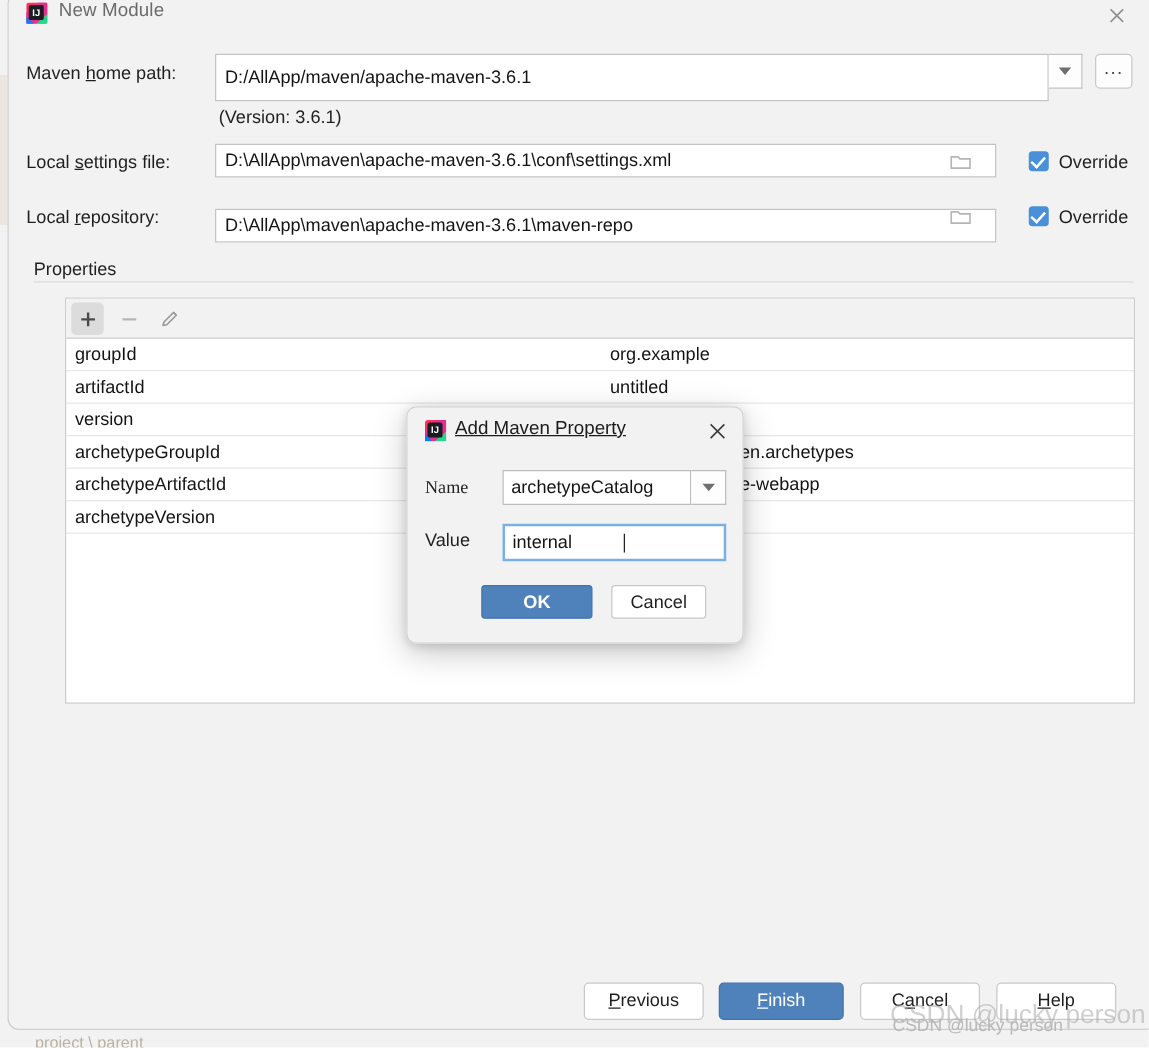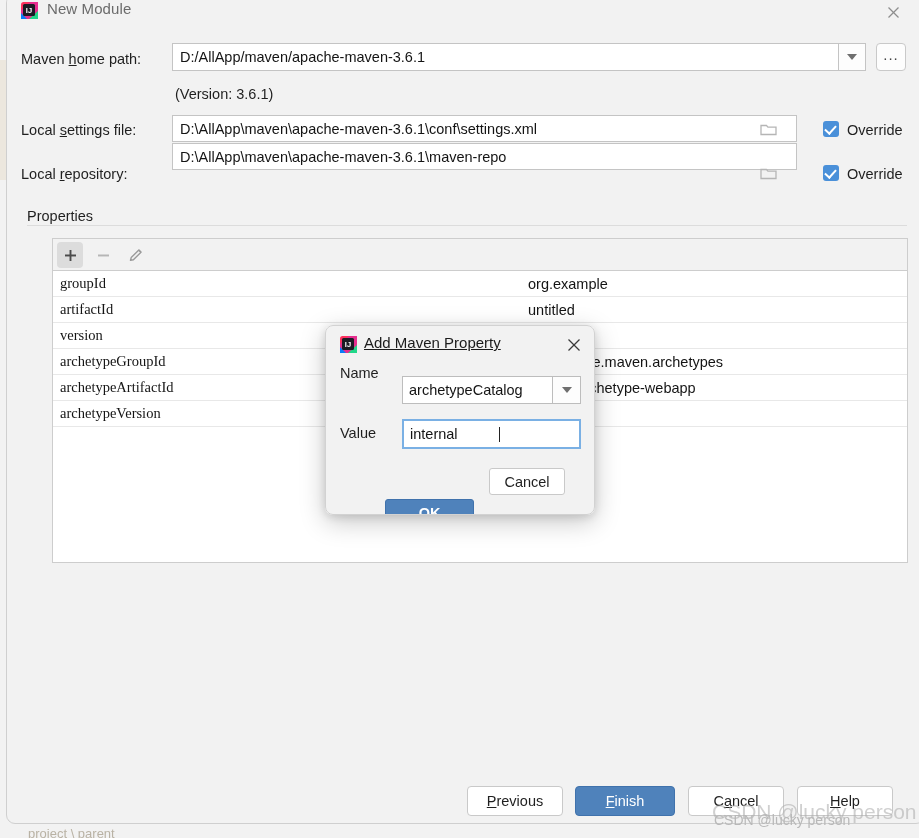--- a/index.html
+++ b/index.html
@@ -188,30 +188,28 @@
     display: flex;
     align-items: center;
   }
   .pcell-k {
     width: 428px;
     padding-left: 7px;
     font-size: 14.5px;
     color: #141414;
     white-space: nowrap;
     overflow: hidden;
-    font-family: Liberation Serif, serif;
   }
   .pcell-v {
     flex: 1;
     padding-left: 7px;
     font-size: 14.5px;
     color: #141414;
     white-space: nowrap;
     overflow: hidden;
-    margin-left: 40px;
   }
 
   
   .btnbar-sep {
     position: absolute;
     left: 0; top: 775px;
     width: 100%; height: 1px;
     background: #f2f2f2;
   }
   .dlgbtn {
@@ -384,21 +382,21 @@
           <line x1="1.5" y1="1.5" x2="11.5" y2="11.5" stroke="#8e8e8e" stroke-width="1.3"></line>
           <line x1="11.5" y1="1.5" x2="1.5" y2="11.5" stroke="#8e8e8e" stroke-width="1.3"></line>
         </svg>
       </div>
     </div>
 
     <div class="form-label" style="left:14px; top:56px;">
       <span>Maven </span><u>h</u><span>ome path:</span>
     </div>
 
-    <div class="txtfield" style="left:165px; top:48px; width:667px; height:28px;">
+    <div class="txtfield" style="left:165px; top:48px; width:667px; height:38px;">
       <span>D:/AllApp/maven/apache-maven-3.6.1</span>
     </div>
     <div class="combo-arrow" style="left:832px; top:48px; width:27px; height:28px;">
       <span class="tri"></span>
     </div>
     <div class="dots-btn" style="left:869px; top:48px; width:30px; height:28px;">...</div>
 
     <div class="version-text" style="left:168px; top:91px;">(Version: 3.6.1)</div>
 
     <div class="form-label" style="left:14px; top:127px;">
@@ -411,21 +409,21 @@
       <svg width="17" height="14" viewBox="0 0 17 14">
         <path d="M1 3.5 h5.5 l1.4 1.6 H16 v7.4 H1 Z" fill="none" stroke="#b5b5b5" stroke-width="1.3"></path>
       </svg>
     </span>
     <div class="chk" style="left:816px; top:126px;"></div>
     <div class="chk-label" style="left:840px; top:127px;">Override</div>
 
     <div class="form-label" style="left:14px; top:171px;">
       <span>Local </span><u>r</u><span>epository:</span>
     </div>
-    <div class="txtfield" style="left:165px; top:148px; width:625px; height:27px;">
+    <div class="txtfield" style="left:165px; top:172px; width:625px; height:27px;">
       <span>D:\AllApp\maven\apache-maven-3.6.1\maven-repo</span>
     </div>
     <span class="folder-ico" style="left:753px; top:171px;">
       <svg width="17" height="14" viewBox="0 0 17 14">
         <path d="M1 3.5 h5.5 l1.4 1.6 H16 v7.4 H1 Z" fill="none" stroke="#b5b5b5" stroke-width="1.3"></path>
       </svg>
     </span>
     <div class="chk" style="left:816px; top:170px;"></div>
     <div class="chk-label" style="left:840px; top:171px;">Override</div>
 
@@ -519,34 +517,34 @@
       </svg>
     </span>
     <div class="modal-title">Add Maven Property</div>
     <div class="modal-close">
       <svg width="14" height="14" viewBox="0 0 14 14">
         <line x1="1.5" y1="1.5" x2="12.5" y2="12.5" stroke="#3a3a3a" stroke-width="1.3"></line>
         <line x1="12.5" y1="1.5" x2="1.5" y2="12.5" stroke="#3a3a3a" stroke-width="1.3"></line>
       </svg>
     </div>
 
-    <div class="modal-lbl" style="left:14px; top:39px;">Name</div>
+    <div class="modal-lbl" style="left:14px; top:56px;font-family:Liberation Serif, serif;">Name</div>
     <div class="modal-field" style="left:76px; top:50px; width:151px; height:28px;">
       <span>archetypeCatalog</span>
     </div>
     <div class="modal-combo-arrow" style="left:227px; top:50px; width:28px; height:28px;">
       <span class="tri"></span>
     </div>
 
     <div class="modal-lbl" style="left:14px; top:99px;">Value</div>
     <div class="modal-field focused" style="left:76px; top:93px; width:179px; height:30px;gap:40px;">
       <span>internal</span>
         <span class="caret"></span>
     </div>
 
-    <div class="modal-btn primary" style="left:59px; top:142px; width:89px;margin-top:31px;">OK</div>
+    <div class="modal-btn primary" style="left:59px; top:142px; width:89px;">OK</div>
     <div class="modal-btn" style="left:163px; top:142px; width:76px;">Cancel</div>
   </div>
 
   <div class="watermark-big">CSDN @lucky person</div>
   <div class="watermark">CSDN @lucky person</div>
 
 </div>
 
 </body></html>

